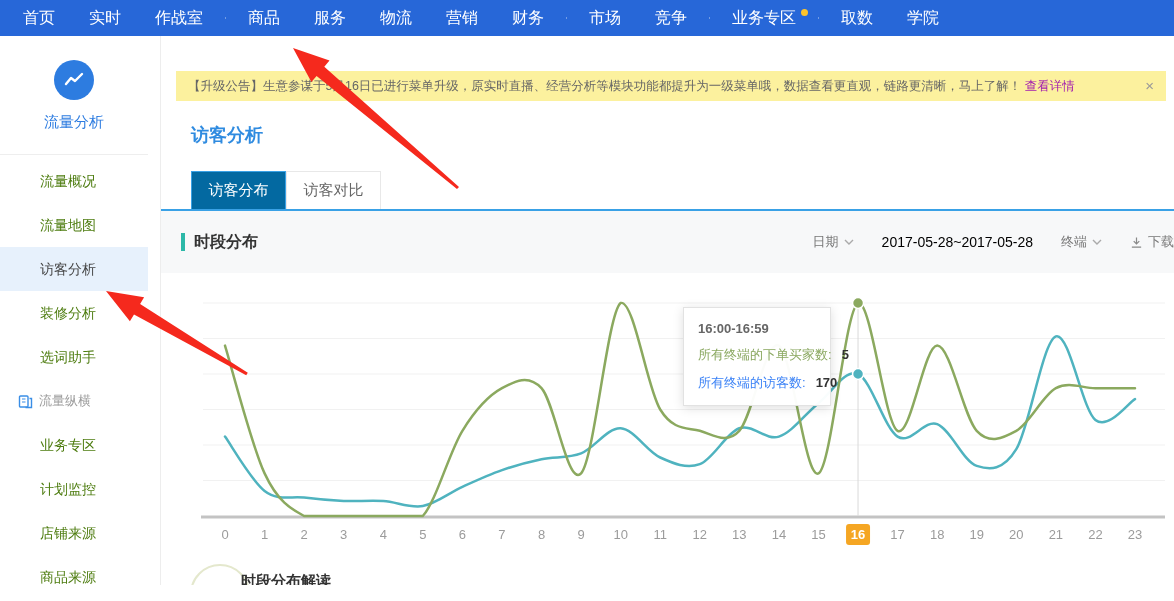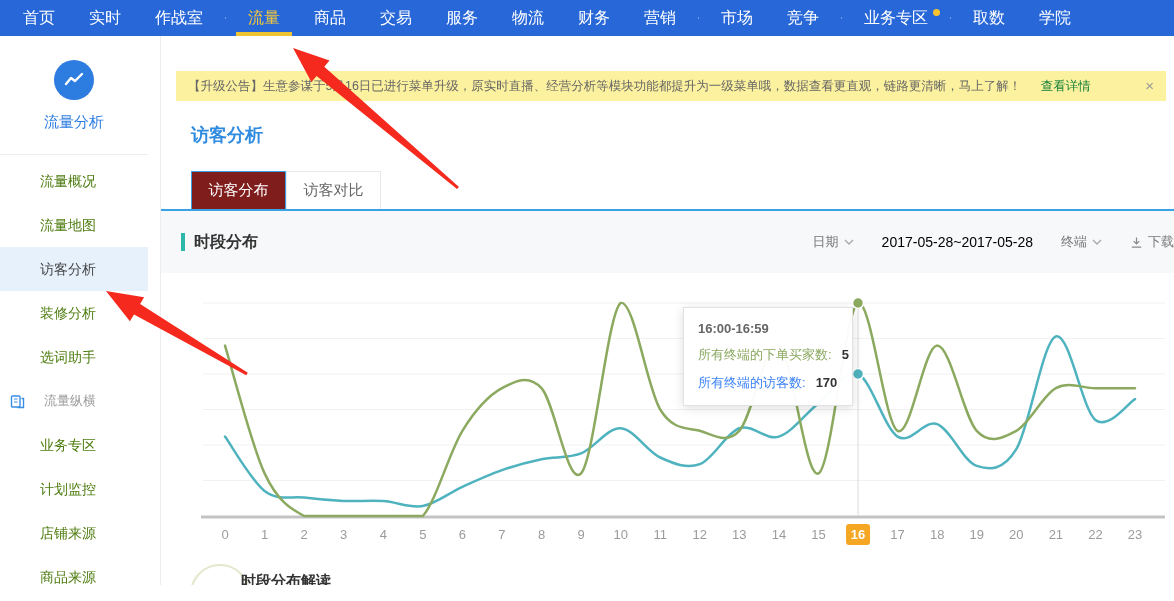--- a/index.html
+++ b/index.html
@@ -22,51 +22,51 @@
   .main { flex:1; margin-left:12px; border-left:1px solid #ededed; background:#fff; position:relative; }
 
   
   .side-head { padding:24px 0 22px; text-align:center; border-bottom:1px solid #eee; }
   .round-icon { width:40px; height:40px; border-radius:50%; background:#2d7ce0; margin:0 auto;
                 display:flex; align-items:center; justify-content:center; }
   .side-head-label { margin-top:13px; color:#2d7ce0; font-size:15px; }
   #side-items { padding-top:4px; }
   .side-item { height:44px; line-height:44px; padding-left:40px; font-size:14px; color:#4d7c0f; cursor:pointer; white-space:nowrap; }
   .side-item.active { background:#e7f1fc; color:#444; }
-  .side-item.group { padding-left:10px; color:#9b9b9b; font-size:13px; display:flex; align-items:center; gap:19px; }
+  .side-item.group { padding-left:18px; color:#9b9b9b; font-size:13px; display:flex; align-items:center; gap:6px; }
   .side-item.group .gicon { display:flex; align-items:center; }
 
   
   .banner { margin:35px 8px 0 15px; height:30px; background:#fcf19e; color:#666; font-size:12.5px;
             line-height:30px; padding:0 34px 0 12px; position:relative; white-space:nowrap; overflow:hidden; }
-  .banner-link { color:#15803d; margin-left:16px; cursor:pointer; text-decoration:none; }
+  .banner-link { color:#a21caf; margin-left:0; cursor:pointer; text-decoration:none; }
   .banner-close { position:absolute; right:12px; top:0; color:#999; font-size:15px; cursor:pointer; line-height:30px; }
 
   .page-title { margin:22px 0 0 30px; font-size:18px; font-weight:bold; color:#2f8be0; }
 
   
   .tabs { display:flex; margin:24px 0 0 30px; }
   .tab { min-width:95px; height:38px; display:flex; align-items:center; justify-content:center; font-size:15px;
          color:#666; background:#fff; border:1px solid #e8e8e8; border-bottom:none; cursor:pointer; }
-  .tab.active { background:#7f1d1d; color:#fff; border-color:#39a1e6; }
+  .tab.active { background:#0369a1; color:#fff; border-color:#39a1e6; }
   .tabs-underline { height:2px; background:#39a1e6; }
 
   
   .panel-head { height:62px; background:#f7f8f9; display:flex; align-items:center; justify-content:space-between;
                 padding:0 0 0 20px; }
   .ph-left { display:flex; align-items:center; font-size:16px; font-weight:bold; color:#333; }
   .teal-bar { width:4px; height:18px; background:#2cb8a8; margin-right:9px; }
   .ph-right { display:flex; align-items:center; gap:28px; font-size:13px; color:#777;text-align:right; }
   .ctrl { display:inline-flex; align-items:center; gap:5px; cursor:pointer; }
   .date-range { font-size:14px; color:#000000; cursor:pointer; }
 
   .chart-wrap { position:relative; height:285px; background:#fff; }
   .chart-wrap svg.chart { display:block; }
 
-  .tooltip { position:absolute; left:522px; top:34px; width:170px; background:rgba(255,255,255,.97);
+  .tooltip { position:absolute; left:522px; top:34px; width:148px; background:rgba(255,255,255,.97);
              border:1px solid #e2e2e2; box-shadow:0 2px 10px rgba(0,0,0,.13); padding:13px 14px; font-size:13px; z-index:3; }
   .tt-title { color:#666; font-weight:bold; }
   .tt-row { margin-top:10px; white-space:nowrap; }
   .tt-label.g { color:#8aa860; }
   .tt-label.t { color:#3b82f6; }
   .tt-val { font-weight:bold; color:#333; margin-left:10px; }
 
   .panel-foot { position:relative; height:34px; overflow:visible; }
   .foot-circle { position:absolute; left:29px; top:6px; width:60px; height:60px; border-radius:50%;
                  border:2px solid #e4e8cd; background:#fff; }
@@ -78,27 +78,25 @@
 <body>
 
 <div class="screen">
 
   <nav class="navbar">
     <div id="nav-items">
         <span class="nav-item">首页</span>
         <span class="nav-item">实时</span>
         <span class="nav-item">作战室</span>
         <span class="nav-divider"></span>
-        <span class="nav-item active">流量</span>
         <span class="nav-item">商品</span>
-        <span class="nav-item">交易</span>
         <span class="nav-item">服务</span>
         <span class="nav-item">物流</span>
+        <span class="nav-item">营销</span>
         <span class="nav-item">财务</span>
-        <span class="nav-item">营销</span>
         <span class="nav-divider"></span>
         <span class="nav-item">市场</span>
         <span class="nav-item">竞争</span>
         <span class="nav-divider"></span>
         <span class="nav-item">业务专区<i class="nav-dot"></i></span>
         <span class="nav-divider"></span>
         <span class="nav-item">取数</span>
         <span class="nav-item">学院</span>
       </div>
   </nav>

